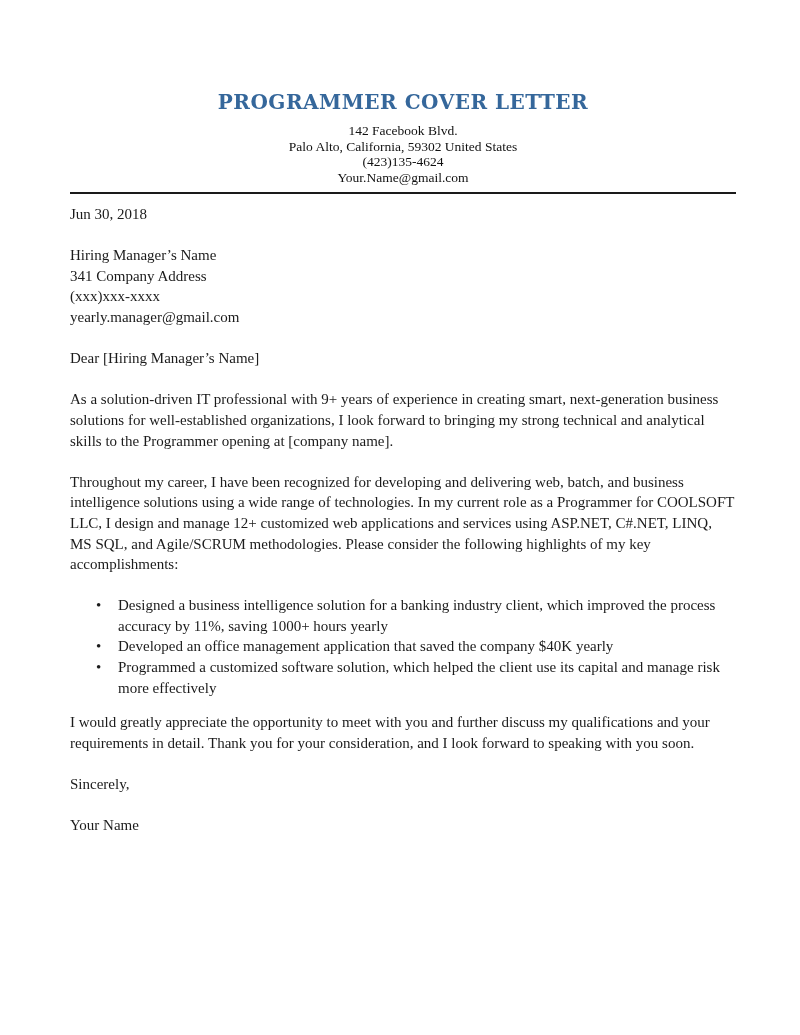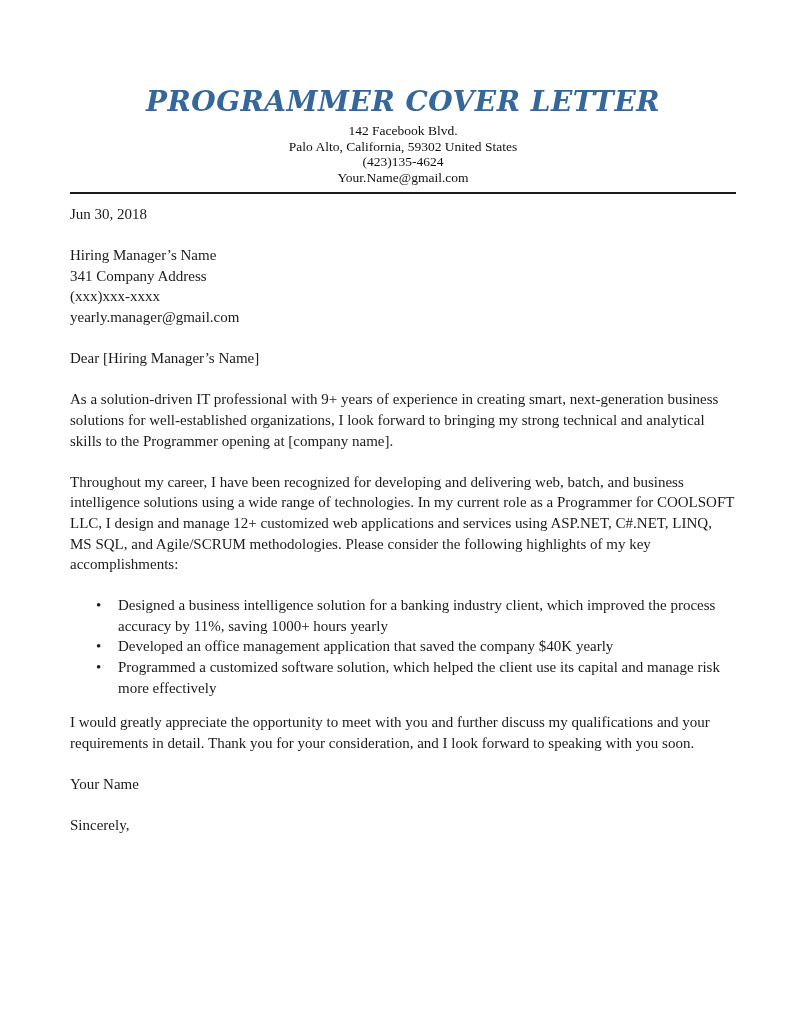--- a/index.html
+++ b/index.html
@@ -17,26 +17,25 @@
     background: #ffffff;
     padding: 86px 66px 0 70px;
   }
   .content { width: 666px; }
 
   
   .letterhead { text-align: center; }
   .letterhead h1 {
     font-family: "DejaVu Serif", serif;
     font-weight: bold;
-    font-size: 28px;
+    font-size: 20px;
     line-height: 32px;
     letter-spacing: 0.5px;
     color: #35679b;
     margin-bottom: 5px;
-    font-style: italic;
   }
   .letterhead .addr-line {
     font-weight: normal;
     font-size: 13.5px;
     line-height: 15.5px;
     color: #111111;
   }
   .rule {
     border-bottom: 2.5px solid #1a1a1a;
     margin-top: 7px;
@@ -102,19 +101,19 @@
       <p>Throughout my career, I have been recognized for developing and delivering web, batch, and business intelligence solutions using a wide range of technologies. In my current role as a Programmer for COOLSOFT LLC, I design and manage 12+ customized web applications and services using ASP.NET, C#.NET, LINQ, MS SQL, and Agile/SCRUM methodologies. Please consider the following highlights of my key accomplishments:</p>
 
       <ul class="accomplishments">
         <li>Designed a business intelligence solution for a banking industry client, which improved the process accuracy by 11%, saving 1000+ hours yearly</li>
         <li>Developed an office management application that saved the company $40K yearly</li>
         <li>Programmed a customized software solution, which helped the client use its capital and manage risk more effectively</li>
       </ul>
 
       <p>I would greatly appreciate the opportunity to meet with you and further discuss my qualifications and your requirements in detail. Thank you for your consideration, and I look forward to speaking with you soon.</p>
 
+      <p>Sincerely,</p>
+
       <p>Your Name</p>
-
-      <p>Sincerely,</p>
 
     </div>
   </div>
 </div>
 
 </body></html>

